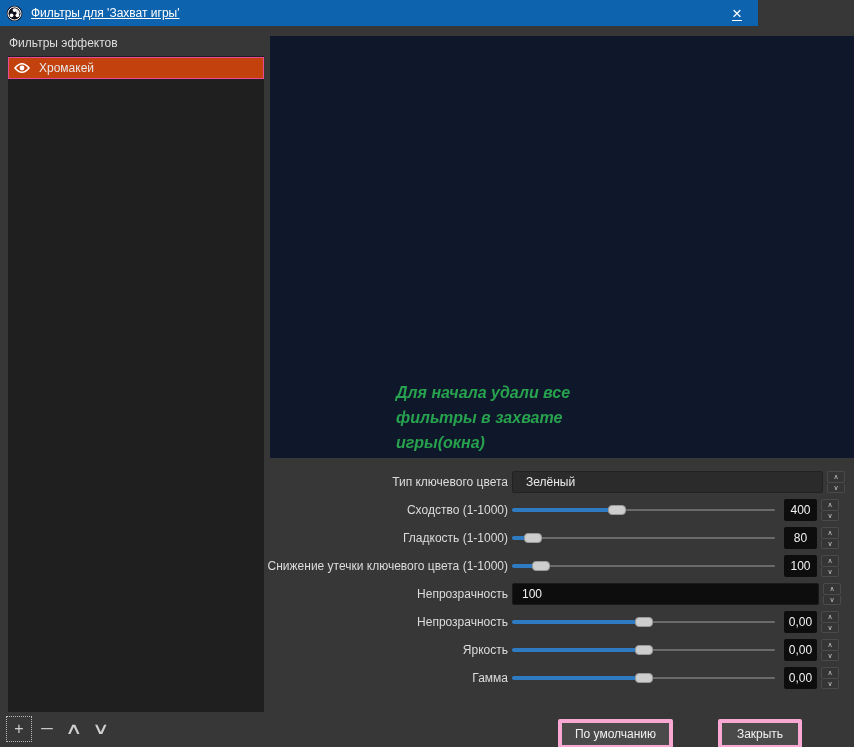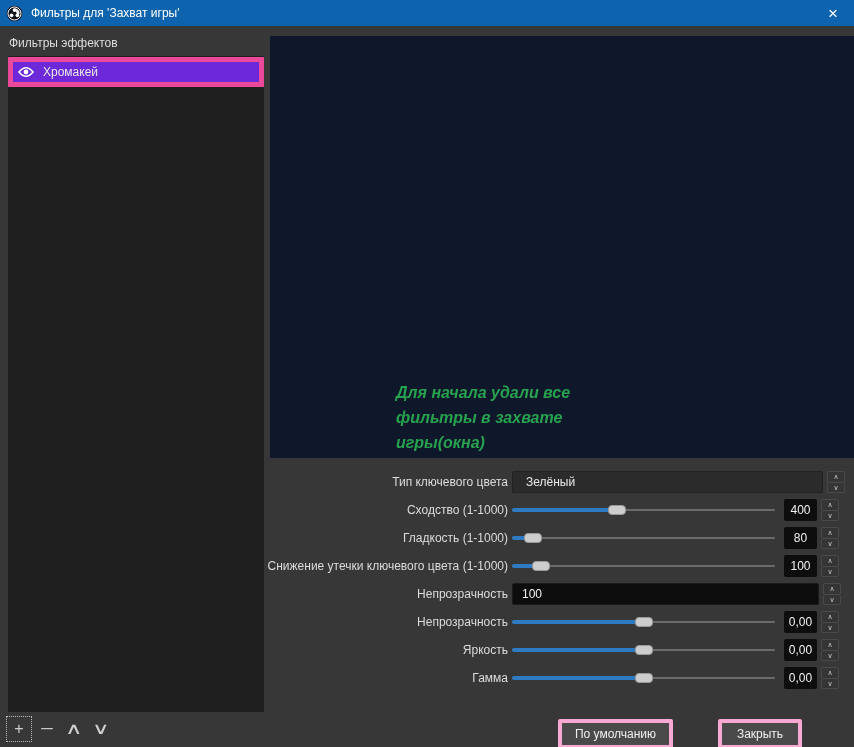--- a/index.html
+++ b/index.html
@@ -9,42 +9,43 @@
     font-family: "Liberation Sans", sans-serif;
     font-size: 12px;
     color: #e0e0e0;
     overflow: hidden;
     position: relative;
     -webkit-font-smoothing: antialiased;
   }
 
   
   .titlebar {
-    position: absolute; left: 0; top: 0; width: 854px; height: 26px;
+    position: absolute; left: 0; top: 0; width: 758px; height: 26px;
     background: #0d63ae;
     display: flex; align-items: center;
     color: #ffffff;
+    text-decoration: underline;
   }
   .obs-logo { margin: 0 8px 0 6px; width: 17px; height: 17px; flex: 0 0 auto; }
   .titlebar-title { font-size: 12px; color: #ffffff; }
   .titlebar-close {
     margin-left: auto; width: 42px; height: 26px;
     display: flex; align-items: center; justify-content: center;
     font-size: 17px; color: #ffffff; cursor: default; line-height: 1;
   }
 
   
   .effects-header { position: absolute; left: 9px; top: 36px; color: #dedede; }
   .filter-list {
     position: absolute; left: 8px; top: 56px; width: 256px; height: 656px;
     background: #1f1f1f;
   }
   .filter-item {
     height: 20px; margin: 1px 0 0 0;
-    background: #6d28d9; border: 5px solid #ec4899;
+    background: #c2410c; border: 1px solid #ec4899;
     display: flex; align-items: center;
     color: #e8e8e8;
   }
   .eye-btn { width: 26px; display: flex; align-items: center; justify-content: center; }
   .eye-btn svg { display: block; }
   .filter-item-label { margin-left: 4px; }
 
   
   .left-toolbar {
     position: absolute; left: 6px; top: 716px; height: 26px;

